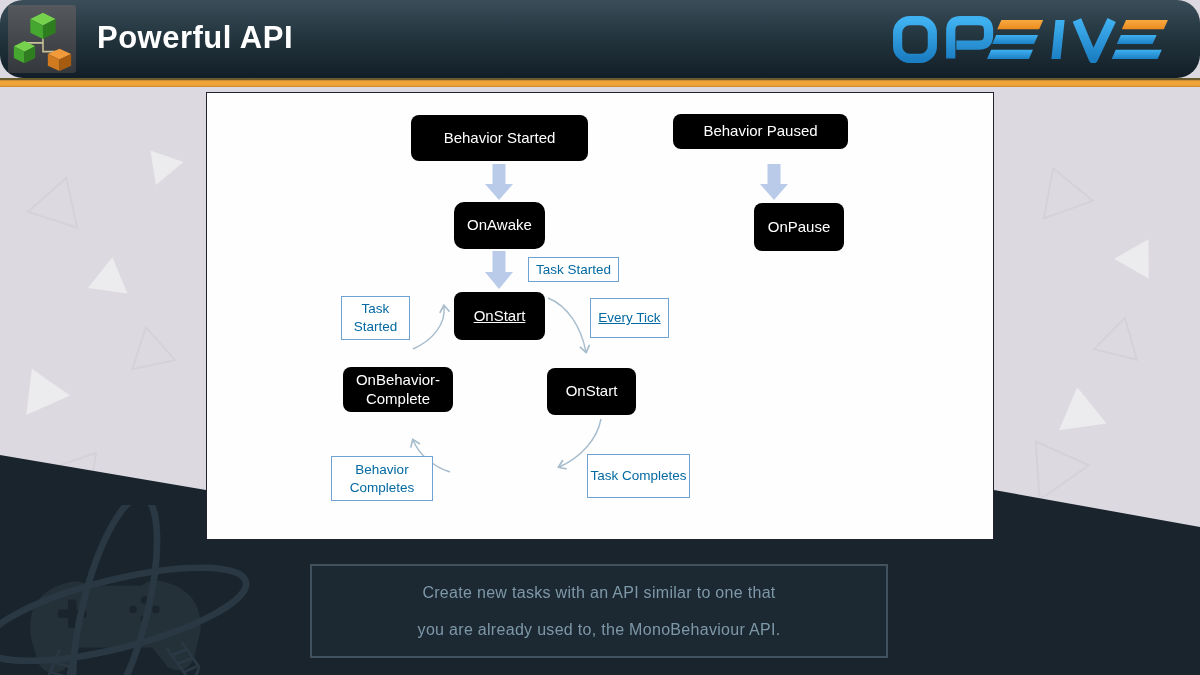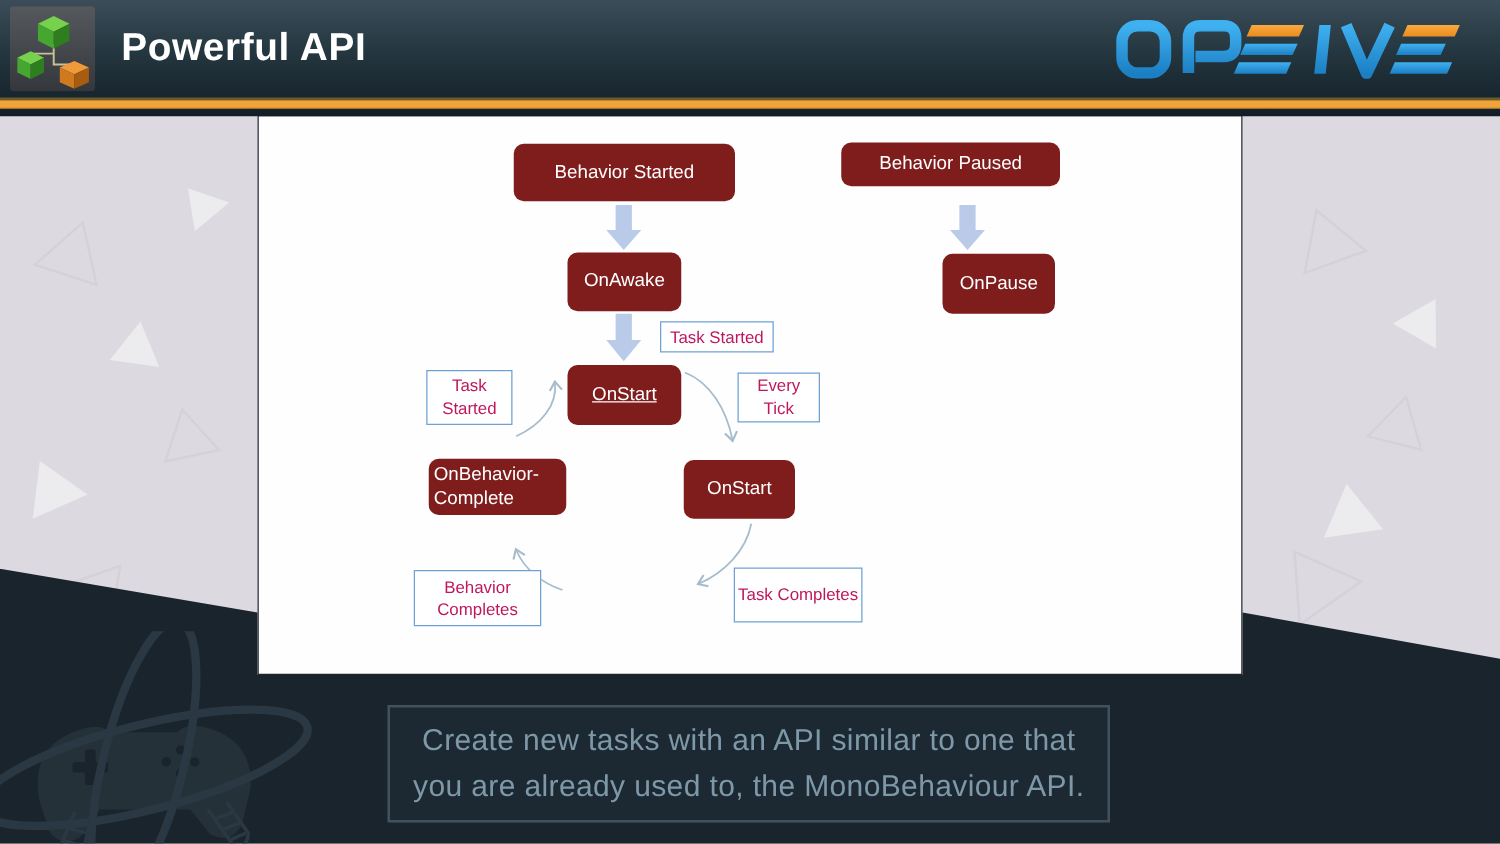--- a/index.html
+++ b/index.html
@@ -3,22 +3,23 @@
 <meta charset="utf-8">
 <style>
   html,body{margin:0;padding:0;background:#333;}
   *{box-sizing:border-box;}
   .screen{
     position:relative;width:1200px;height:675px;overflow:hidden;
     background:#dcdae0;font-family:"Liberation Sans",sans-serif;
   }
   
   .top-bar{
-    position:absolute;left:0;top:0;width:1200px;height:93px;z-index:10;
+    position:absolute;left:0;top:0;width:1200px;height:78px;z-index:10;
     background:linear-gradient(180deg,#3a4d59 0%,#24363f 45%,#121e27 100%);
+    border-radius:23px;
   }
   .accent-bar{
     position:absolute;left:0;top:78px;width:1200px;height:9px;z-index:10;
     background:linear-gradient(180deg,#6b5a2b 0%,#6b5a2b 22%,#efa339 30%,#efa339 80%,#c8872b 100%);
   }
   .app-logo{position:absolute;left:8px;top:5px;width:68px;height:68px;}
   .page-title{
     position:absolute;left:97px;top:20px;color:#ffffff;font-size:31px;
     font-weight:700;letter-spacing:.5px;
   }
@@ -29,35 +30,35 @@
   .dark-footer{
     position:absolute;left:0;top:0;width:1200px;height:675px;z-index:2;
     background:#1a242d;
     clip-path:polygon(0 455px,206px 490px,994px 490px,1200px 527px,1200px 675px,0 675px);
   }
   .watermark{position:absolute;left:-35px;top:505px;width:300px;height:190px;}
   .caption-box{
     position:absolute;left:310px;top:564px;width:578px;height:94px;z-index:3;
     background:#1c2933;border:2px solid #41525e;
     display:flex;flex-direction:column;align-items:center;justify-content:center;
-    color:#7e98a8;font-size:24px;line-height:37px;letter-spacing:.3px;
+    color:#7e98a8;font-size:16px;line-height:37px;letter-spacing:.3px;
   }
   
   .panel{
     position:absolute;left:206px;top:92px;width:788px;height:448px;z-index:4;
     background:#fefefe;border:1px solid #23232f;
   }
   .flow-svg{position:absolute;left:0;top:0;width:788px;height:448px;pointer-events:none;}
   .node{
-    position:absolute;background:#7f1d1d;border-radius:8px;color:#ffffff;
-    display:flex;align-items:center;justify-content:center;
+    position:absolute;background:#000000;border-radius:8px;color:#ffffff;
+    display:flex;align-items:center;justify-content:center;text-align:center;
     font-size:15px;line-height:1.25;padding:2px 4px;
   }
   .cond{
-    position:absolute;background:#ffffff;border:1px solid #6fa1d3;color:#be185d;
+    position:absolute;background:#ffffff;border:1px solid #6fa1d3;color:#0369a1;
     display:flex;align-items:center;justify-content:center;text-align:center;
     font-size:13.5px;line-height:1.3;padding:1px 2px;
   }
 </style>
 </head>
 <body>
 
 <div class="screen">
 
   <svg class="bg-pattern" viewBox="0 0 1200 588">
@@ -132,29 +133,29 @@
       <g stroke="#a6bccc" stroke-width="1.4" fill="none">
         <path d="M 206 256 C 226 247 239 231 237 213" marker-end="url(#ah)"></path>
         <path d="M 341 205 C 361 213 374 234 379 259" marker-end="url(#ah)"></path>
         <path d="M 394 326 C 390 347 373 365 352 374" marker-end="url(#ah)"></path>
         <path d="M 243 379 C 227 374 212 362 206 347" marker-end="url(#ah)"></path>
       </g>
     </svg>
 
     <div class="node" style="left:204px;top:22px;width:177px;height:46px;">Behavior Started</div>
     <div class="node" style="left:466px;top:21px;width:175px;height:35px;">Behavior Paused</div>
-    <div class="node" style="left:247px;top:109px;width:91px;height:47px;">OnAwake</div>
+    <div class="node" style="left:247px;top:109px;width:91px;height:47px;border-radius:10px;">OnAwake</div>
     <div class="node" style="left:519px;top:110px;width:90px;height:48px;margin-left:28px;">OnPause</div>
     <div class="node" style="left:247px;top:199px;width:91px;height:48px;text-decoration:underline;">OnStart</div>
     <div class="node" style="left:136px;top:274px;width:110px;height:45px;">OnBehavior-Complete</div>
     <div class="node" style="left:340px;top:275px;width:89px;height:47px;">OnStart</div>
 
     <div class="cond" style="left:321px;top:164px;width:91px;height:25px;">Task Started</div>
     <div class="cond" style="left:134px;top:203px;width:69px;height:44px;">Task Started</div>
-    <div class="cond" style="left:383px;top:205px;width:66px;height:40px;">Every Tick</div>
+    <div class="cond" style="left:383px;top:205px;width:79px;height:40px;text-decoration:underline;">Every Tick</div>
     <div class="cond" style="left:380px;top:361px;width:103px;height:44px;">Task Completes</div>
     <div class="cond" style="left:124px;top:363px;width:102px;height:45px;">Behavior Completes</div>
   </div>
 
   <div class="top-bar">
     <svg class="app-logo" viewBox="0 0 70 70">
       <defs>
         <linearGradient id="lg" x1="0" y1="0" x2="0" y2="1">
           <stop offset="0" stop-color="#55585d"></stop>
             <stop offset="1" stop-color="#34373b"></stop>

